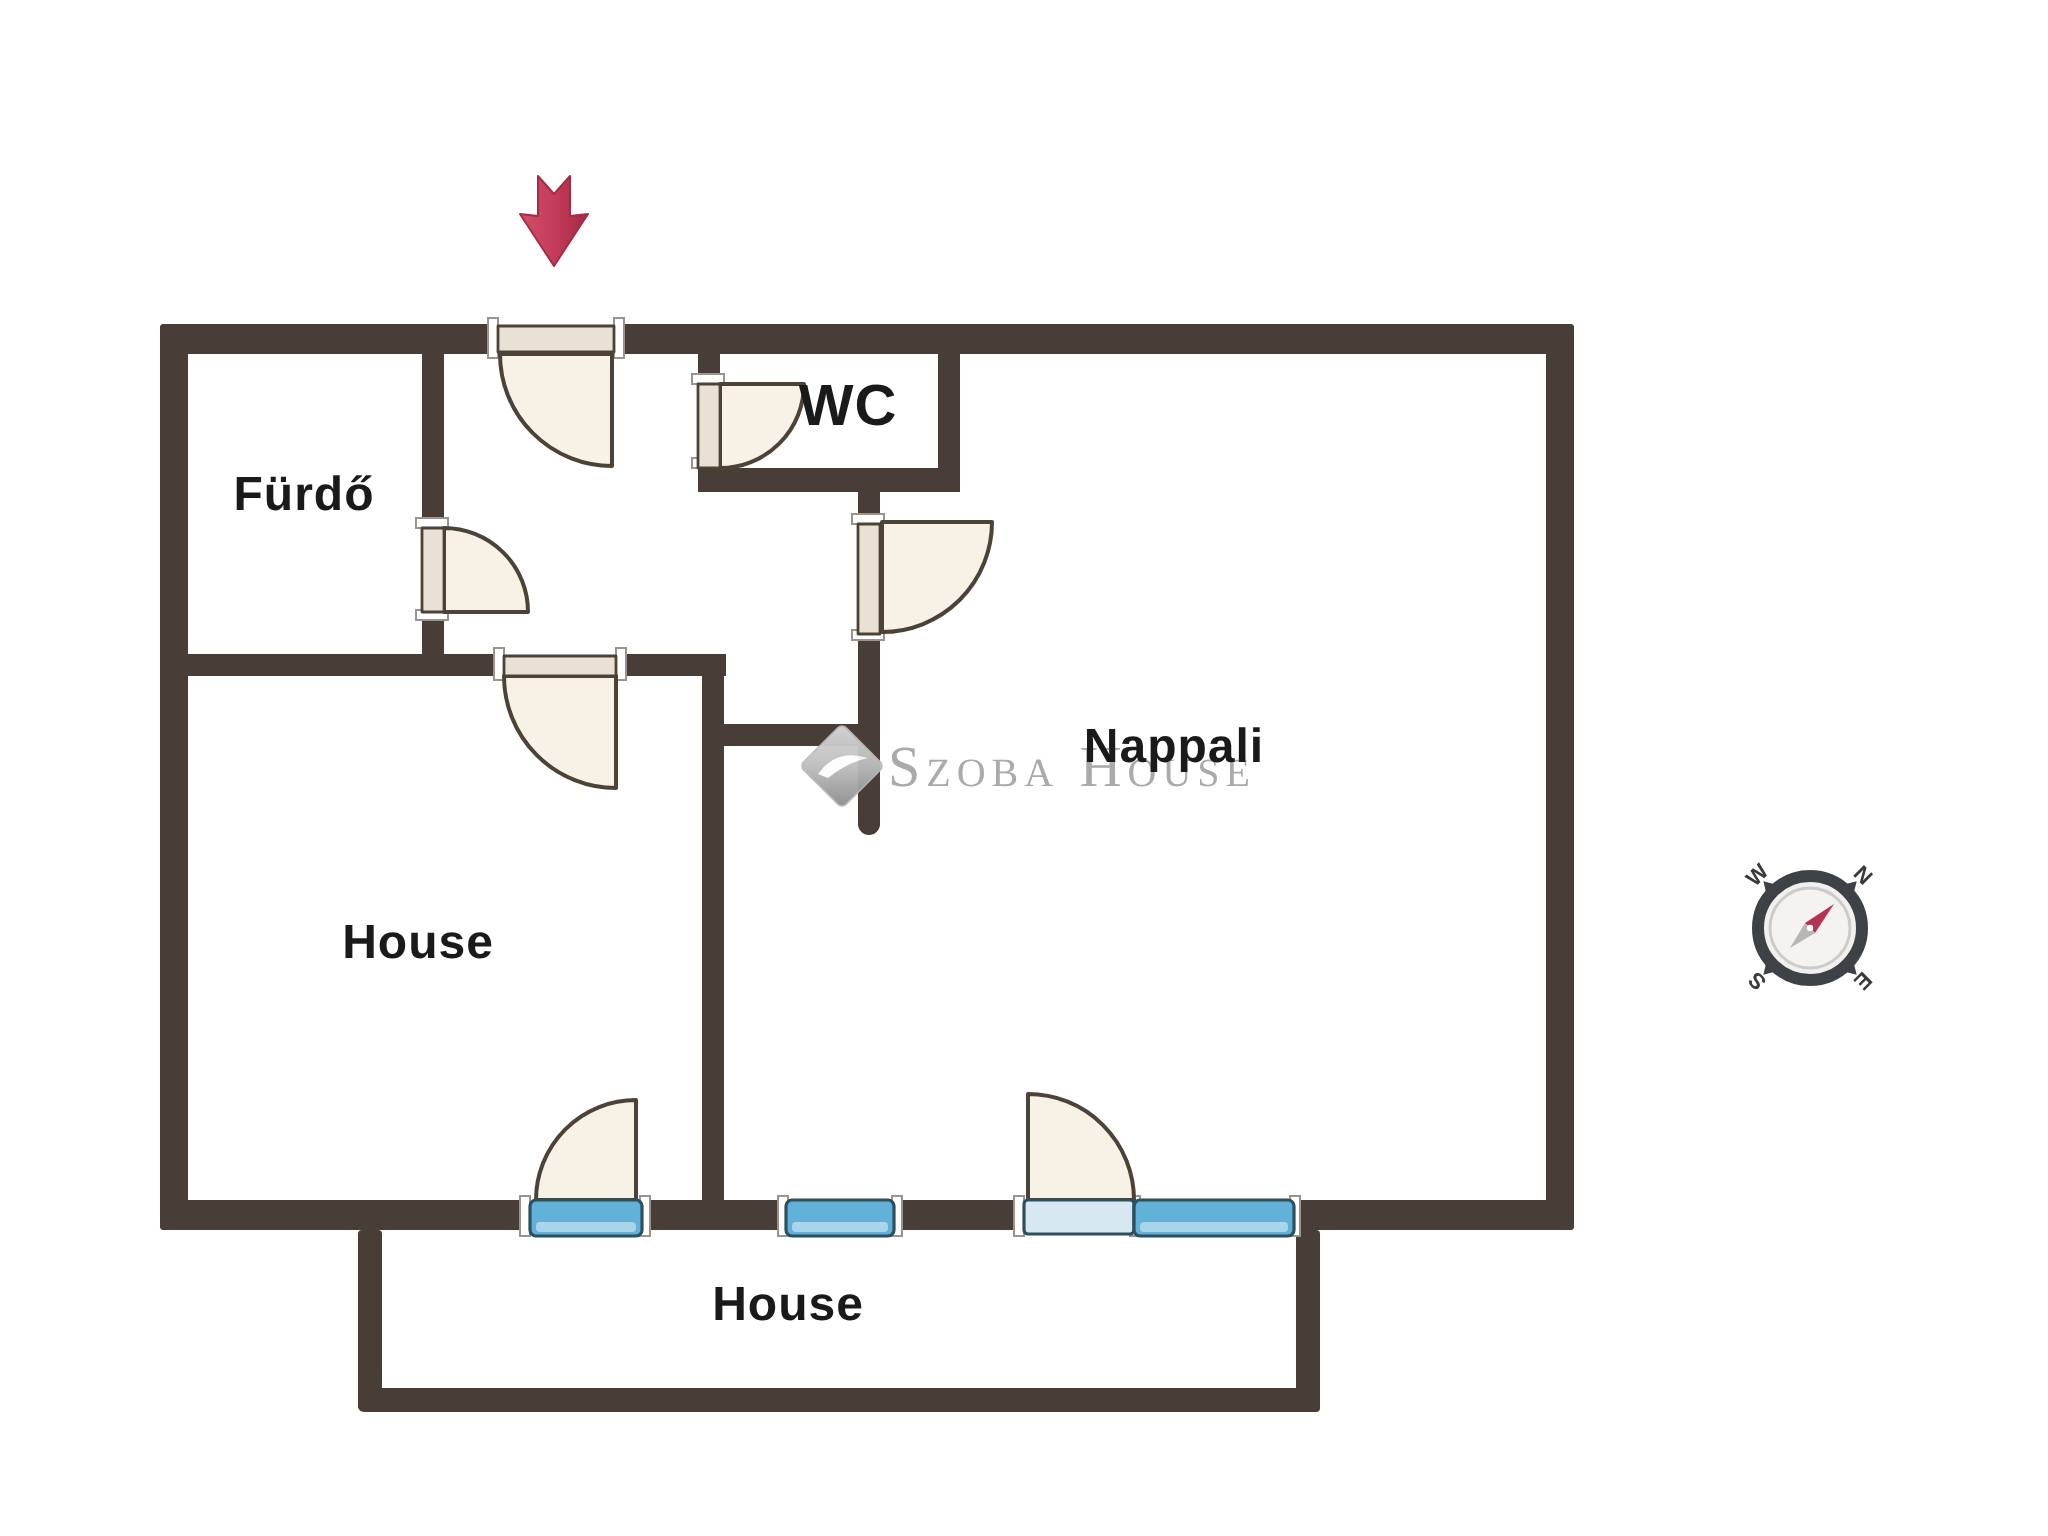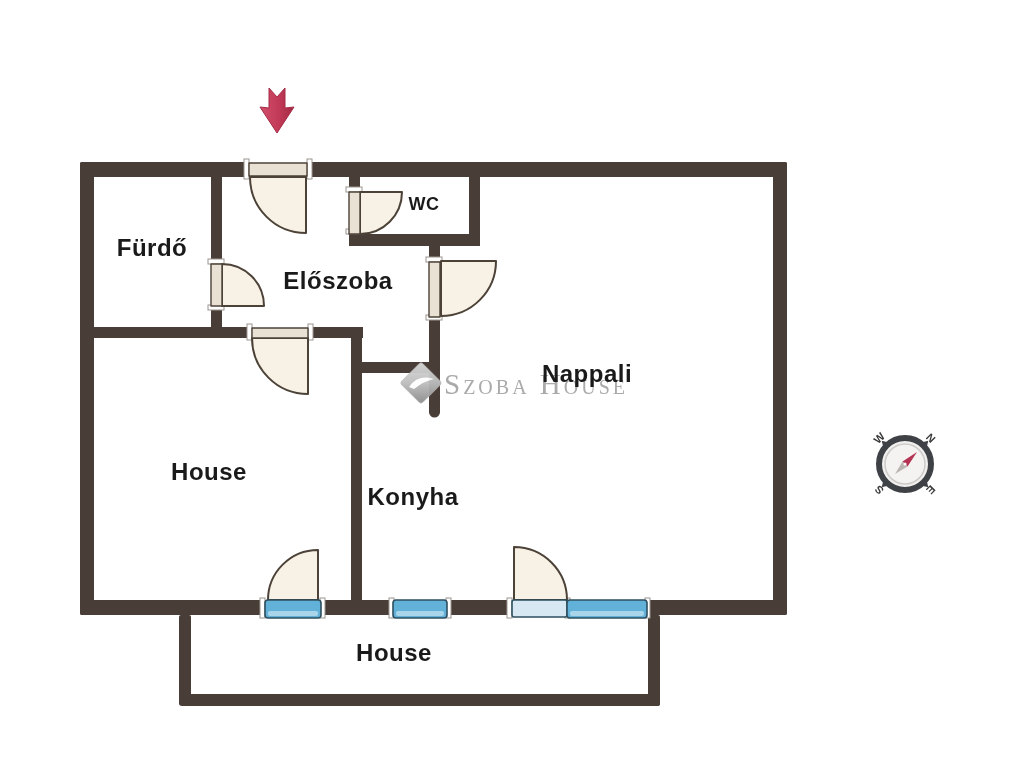--- a/index.html
+++ b/index.html
@@ -172,21 +172,19 @@
       </g>
     </g>
   </svg>
 
   <div class="wm-layer">
     <div id="watermark-text">Szoba House</div>
   </div>
 
   <div id="labels">
     <div class="room-label" style="left:152px;top:248px">Fürdő</div>
-    <div class="room-label" style="left:338px;top:281px">Előszoba</div>
-    <div class="room-label" style="left:424px;top:204px;font-size:18px">WC</div>
+    <div class="room-label" style="left:424px;top:204px;font-size:29px">WC</div>
     <div class="room-label" style="left:587px;top:374px">Nappali</div>
     <div class="room-label" style="left:209px;top:472px">House</div>
-    <div class="room-label" style="left:413px;top:497px">Konyha</div>
     <div class="room-label" style="left:394px;top:653px">House</div>
   </div>
 
 </div>
 
 </body></html>

